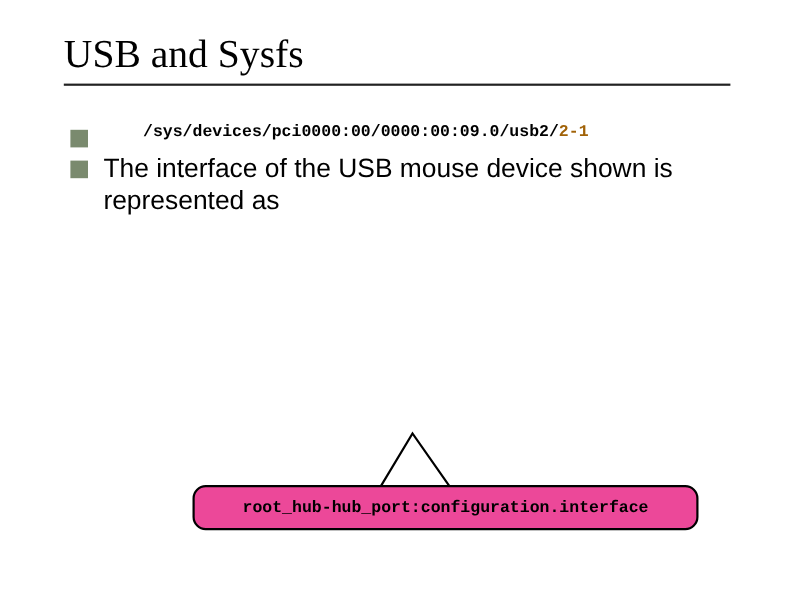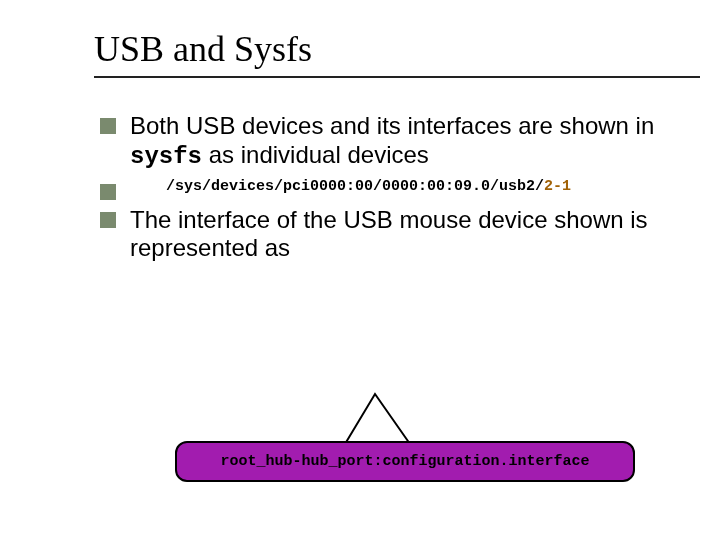--- a/index.html
+++ b/index.html
@@ -7,21 +7,20 @@
     width: 720px;
     height: 540px;
     background: #fff;
     font-family: Arial, Helvetica, sans-serif;
     color: #000;
     position: relative;
     overflow: hidden;
   }
   .slide {
     padding: 28px 50px 0 58px;
-    margin-left: 36px;
   }
   .title {
     font-family: "Times New Roman", Times, serif;
     font-size: 36px;
     font-weight: 400;
     margin-bottom: 6px;
   }
   .rule {
     border: none;
     border-top: 2px solid #222;
@@ -64,21 +63,21 @@
   .hl { color: #a16207; }
   .callout-wrap {
     position: absolute;
     left: 175px;
     top: 395px;
     width: 460px;
   }
   .callout-box {
     border: 2px solid #000;
     border-radius: 12px;
-    background: #a21caf;
+    background: #ec4899;
     padding: 10px 18px;
     font-family: "Courier New", Courier, monospace;
     font-weight: bold;
     font-size: 15px;
     text-align: center;
     white-space: nowrap;
     position: relative;
     top: 46px;
   }
   .callout-tail {
@@ -92,23 +91,20 @@
 </style>
 </head>
 <body>
 
 <div class="slide">
   <h1 class="title">USB and Sysfs</h1>
   <hr class="rule">
 
   <ul class="bullets">
     <li>
-      <span>Both USB devices and its interfaces are shown in </span><span class="mono-inline">sysfs</span><span> as individual devices</span>
-    </li>
-    <li>
       <div class="codeline"><span>/sys/devices/pci0000:00/0000:00:09.0/usb2/</span><span class="hl">2-1</span></div>
     </li>
     <li>
       <span>The interface of the USB mouse device shown is represented as</span>
     </li>
   </ul>
 </div>
 
 <div class="callout-wrap">
   <svg class="callout-tail" viewBox="0 0 120 60">

